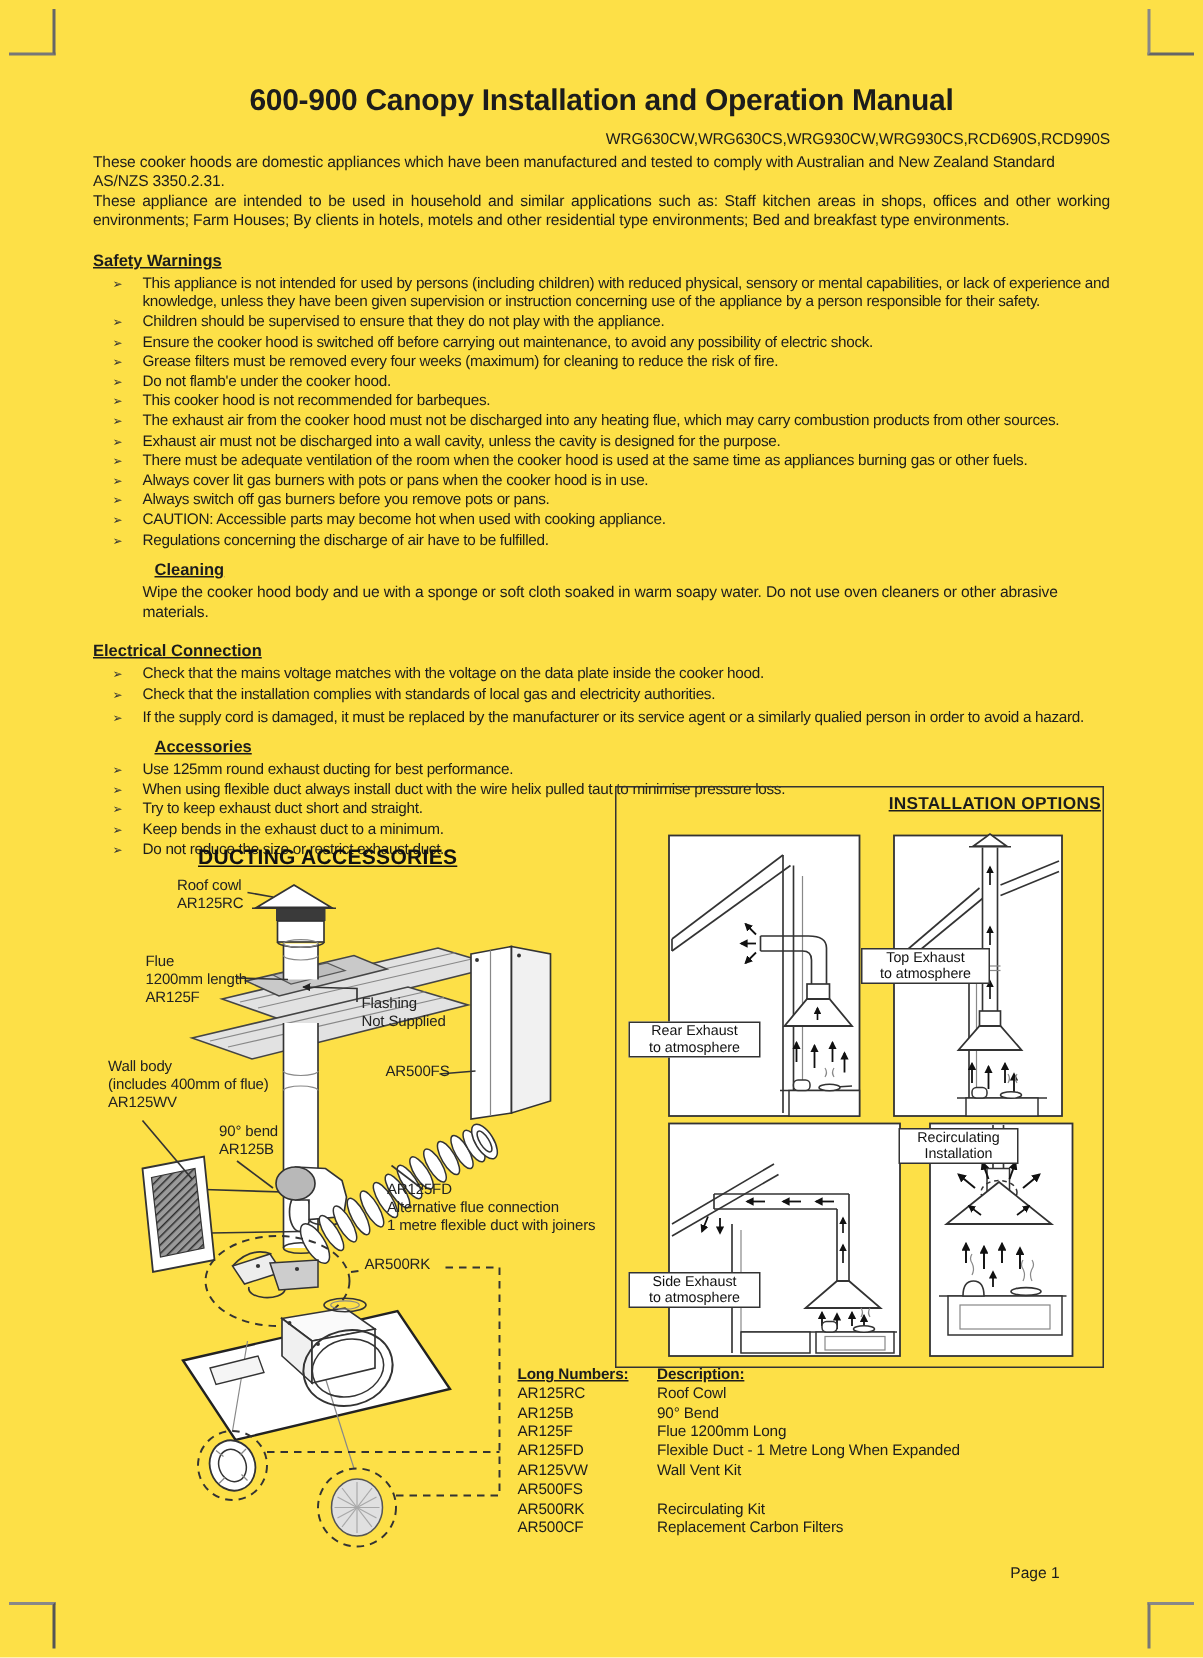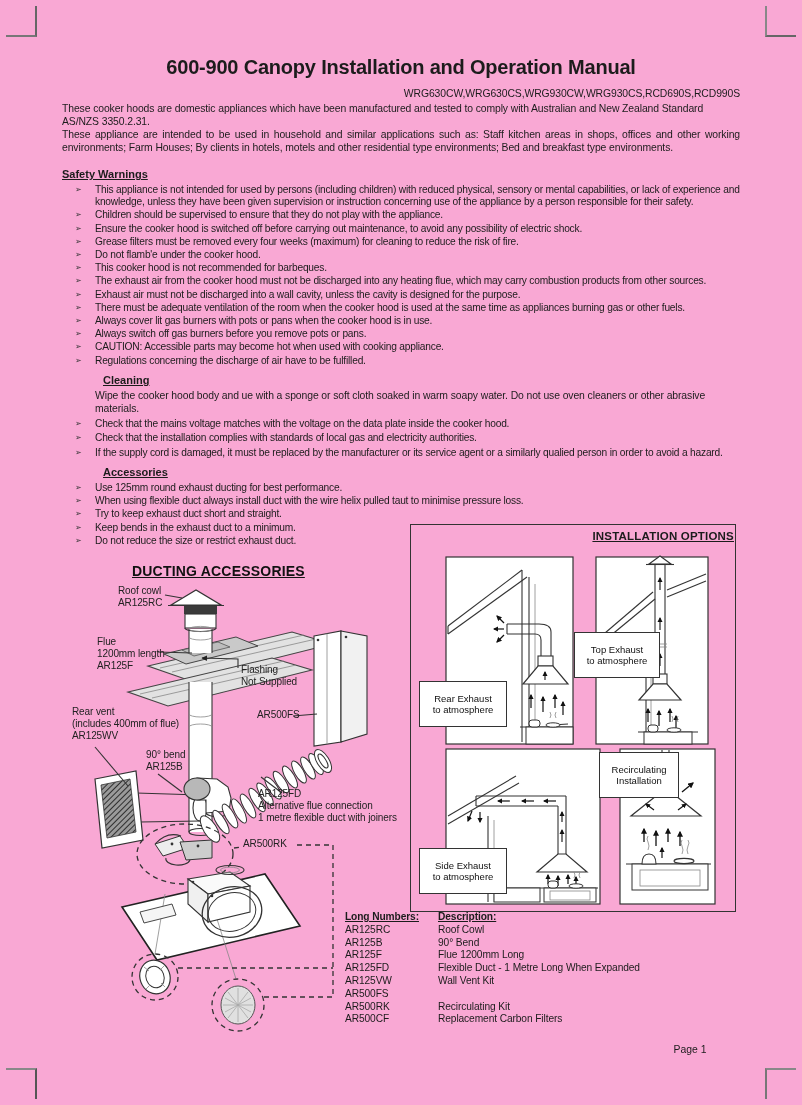--- a/index.html
+++ b/index.html
@@ -1,16 +1,16 @@
 <!DOCTYPE html>
 <html><head>
 <meta charset="utf-8">
 <style>
   html,body{margin:0;padding:0;background:#fff;}
-  #page{position:relative;width:802px;height:1105px;background:#f9a8d4;overflow:hidden;
+  #page{position:relative;width:802px;height:1105px;background:#fde047;overflow:hidden;
         font-family:"Liberation Sans","DejaVu Sans",sans-serif;color:#1c1c1c;}
   
   .corner{position:absolute;width:29px;height:29px;}
   .c-tl{left:6px;top:6px;border-right:2px solid #666;border-bottom:2px solid #777;}
   .c-tr{left:765px;top:6px;border-left:2px solid #888;border-bottom:2px solid #666;}
   .c-bl{left:6px;top:1068px;border-right:2px solid #555;border-top:2px solid #888;}
   .c-br{left:765px;top:1068px;border-left:2px solid #777;border-top:2px solid #888;}
   
   #flow{position:absolute;left:62px;top:55px;width:678px;}
   .doc-title{font-size:20px;font-weight:bold;text-align:center;line-height:24px;letter-spacing:-0.2px;}
@@ -29,21 +29,21 @@
   .indent{padding-left:33px;margin-top:3px;}
   
   .dlabel{position:absolute;font-size:10px;line-height:12px;color:#222;letter-spacing:-0.1px;white-space:nowrap;}
   .dhead{position:absolute;font-size:14px;font-weight:bold;text-decoration:underline;
          letter-spacing:0.2px;color:#111;}
   
   #inst-box{position:absolute;left:410px;top:524px;width:324px;height:386px;border:1.4px solid #333;}
   #inst-title{position:absolute;left:410px;top:530px;width:324px;text-align:right;
               font-size:11.5px;font-weight:bold;text-decoration:underline;letter-spacing:0.2px;}
   .ibox{position:absolute;background:#fff;border:1px solid #333;text-align:center;
-        font-size:9.5px;line-height:11px;padding:11px 4px;color:#111;}
+        font-size:9.5px;line-height:11px;padding:0 4px;color:#111;}
   
   #parts{position:absolute;left:345px;top:911px;width:420px;font-size:10.2px;line-height:12.8px;letter-spacing:-0.1px;}
   #parts .hdr span{font-weight:bold;text-decoration:underline;}
   #parts .prow{display:flex;}
   #parts .pc1{flex:0 0 93px;}
   #parts .pc2{flex:1;}
   #footer{position:absolute;left:640px;top:1044px;width:100px;text-align:center;font-size:10.4px;}
   svg{position:absolute;overflow:visible;}
   .ln{stroke:#333;stroke-width:1.1;fill:none;}
   .thin{stroke:#888;stroke-width:0.8;fill:none;}
@@ -118,20 +118,21 @@
         </li>
       <li>
           <span class="blt">➢</span>
           <span class="btx">Regulations concerning the discharge of air have to be fulfilled.</span>
         </li>
     </ul>
 
     <div class="sec-head tight">Cleaning</div>
     <div class="para indent">Wipe the cooker hood body and ue with a sponge or soft cloth soaked in warm soapy water. Do not use oven cleaners or other abrasive materials.</div>
 
+    <div class="sec-head">Electrical Connection</div>
     <ul class="blist">
       <li>
           <span class="blt">➢</span>
           <span class="btx">Check that the mains voltage matches with the voltage on the data plate inside the cooker hood.</span>
         </li>
       <li>
           <span class="blt">➢</span>
           <span class="btx">Check that the installation complies with standards of local gas and electricity authorities.</span>
         </li>
       <li style="margin-top:3px">
@@ -329,21 +330,21 @@
     <div>AR125F</div>
   </div>
   <div class="dlabel" style="left:241px;top:664px;">
     <div>Flashing</div>
     <div>Not Supplied</div>
   </div>
   <div class="dlabel" style="left:257px;top:709px;">
     <div>AR500FS</div>
   </div>
   <div class="dlabel" style="left:72px;top:706px;">
-    <div>Rear vent</div>
+    <div>Wall body</div>
     <div>(includes 400mm of flue)</div>
     <div>AR125WV</div>
   </div>
   <div class="dlabel" style="left:146px;top:749px;">
     <div>90°  bend</div>
     <div>AR125B</div>
   </div>
   <div class="dlabel" style="left:258px;top:788px;">
     <div>AR125FD</div>
     <div>Alternative flue connection</div>

